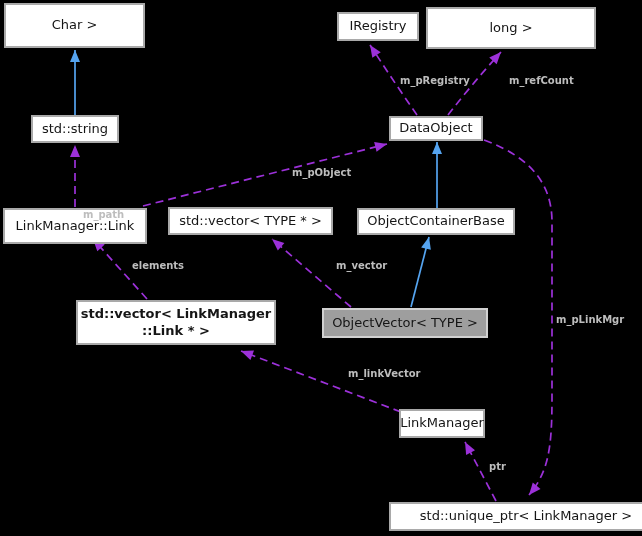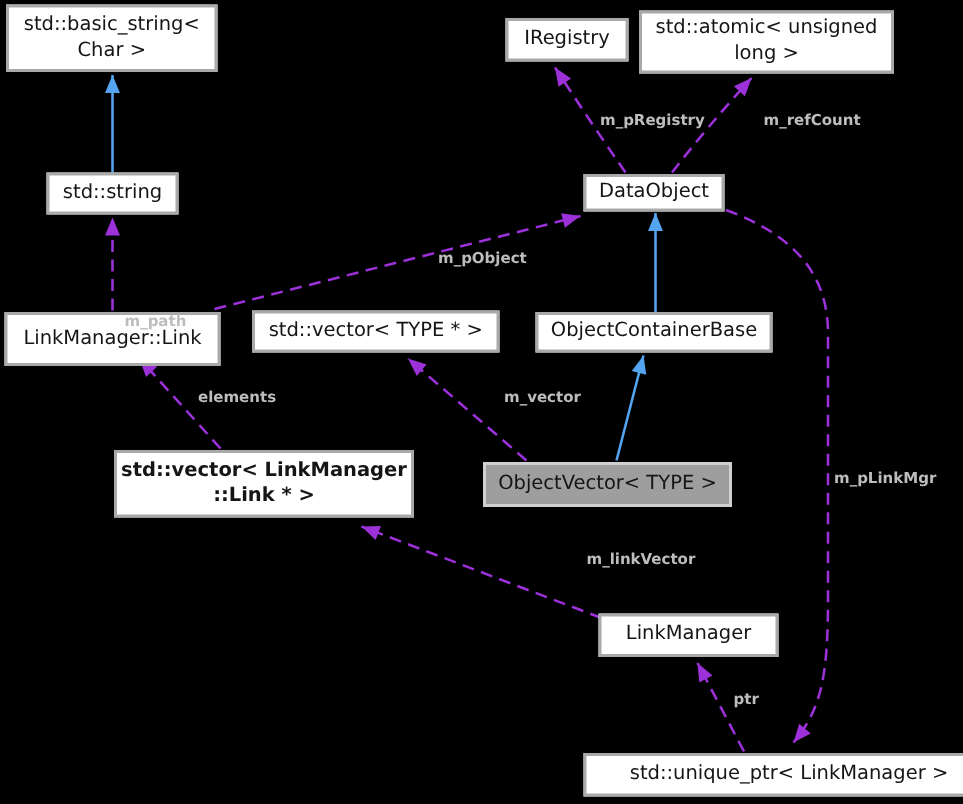--- a/index.html
+++ b/index.html
@@ -48,30 +48,28 @@
     <path class="edge usage" d="M417 115 Q394 82 370 45" marker-end="url(#arrowPurple)"></path>
     <path class="edge usage" d="M448 115 Q472 84 501 52" marker-end="url(#arrowPurple)"></path>
     <path class="edge usage" d="M147 299 L93 239" marker-end="url(#arrowPurple)"></path>
     <path class="edge usage" d="M351 307 L272 239" marker-end="url(#arrowPurple)"></path>
     <path class="edge usage" d="M401 412 L241 351" marker-end="url(#arrowPurple)"></path>
     <path class="edge usage" d="M496 501 L465 442" marker-end="url(#arrowPurple)"></path>
     <path class="edge usage" d="M484 140 C533 158 552 186 552 222 L552 398 C552 450 548 472 529 495" marker-end="url(#arrowPurple)"></path>
   </svg>
 
   <div class="node" style="left:4px;top:3px;width:141px;height:45px;">
-    <span>std::basic_string&lt;</span>
     <span>Char &gt;</span>
   </div>
 
   <div class="node" style="left:337px;top:12px;width:82px;height:29px;">
     <span>IRegistry</span>
   </div>
 
   <div class="node" style="left:426px;top:7px;width:170px;height:42px;">
-    <span>std::atomic&lt; unsigned</span>
     <span>long &gt;</span>
   </div>
 
   <div class="node" style="left:31px;top:115px;width:88px;height:28px;">
     <span>std::string</span>
   </div>
 
   <div class="node" style="left:389px;top:116px;width:94px;height:25px;">
     <span>DataObject</span>
   </div>
@@ -90,31 +88,31 @@
 
   <div class="node" style="left:76px;top:300px;width:200px;height:45px;font-weight:bold;">
     <span>std::vector&lt; LinkManager</span>
     <span>::Link * &gt;</span>
   </div>
 
   <div class="node highlight" style="left:322px;top:308px;width:166px;height:30px;">
     <span>ObjectVector&lt; TYPE &gt;</span>
   </div>
 
-  <div class="node" style="left:399px;top:409px;width:120px;height:29px;">
+  <div class="node" style="left:399px;top:409px;width:86px;height:29px;">
     <span>LinkManager</span>
   </div>
 
   <div class="node" style="left:389px;top:502px;width:274px;height:29px;">
     <span>std::unique_ptr&lt; LinkManager &gt;</span>
   </div>
 
   <span class="elabel" style="left:83px;top:168px;margin-top:41px;">m_path</span>
   <span class="elabel" style="left:292px;top:167px;">m_pObject</span>
   <span class="elabel" style="left:400px;top:75px;">m_pRegistry</span>
   <span class="elabel" style="left:494px;top:75px;margin-left:15px;">m_refCount</span>
   <span class="elabel" style="left:132px;top:260px;">elements</span>
   <span class="elabel" style="left:336px;top:260px;">m_vector</span>
-  <span class="elabel" style="left:348px;top:368px;margin-left:43px;">m_linkVector</span>
+  <span class="elabel" style="left:348px;top:368px;">m_linkVector</span>
   <span class="elabel" style="left:489px;top:461px;">ptr</span>
   <span class="elabel" style="left:556px;top:314px;">m_pLinkMgr</span>
 
 </div>
 
 </body></html>

